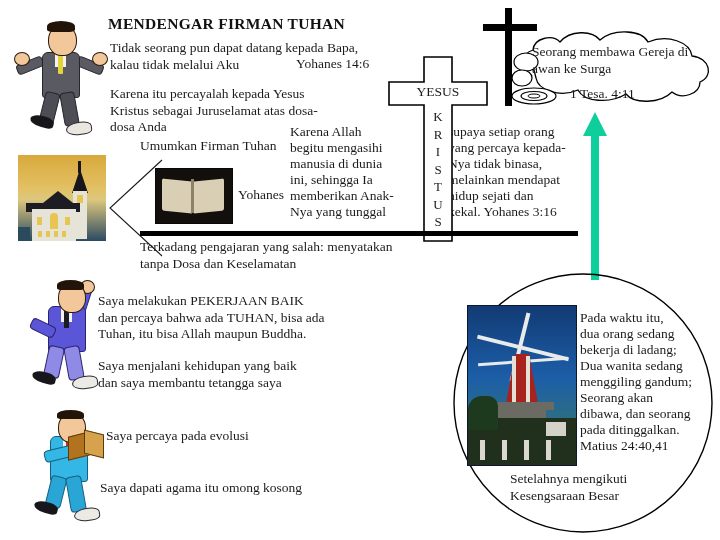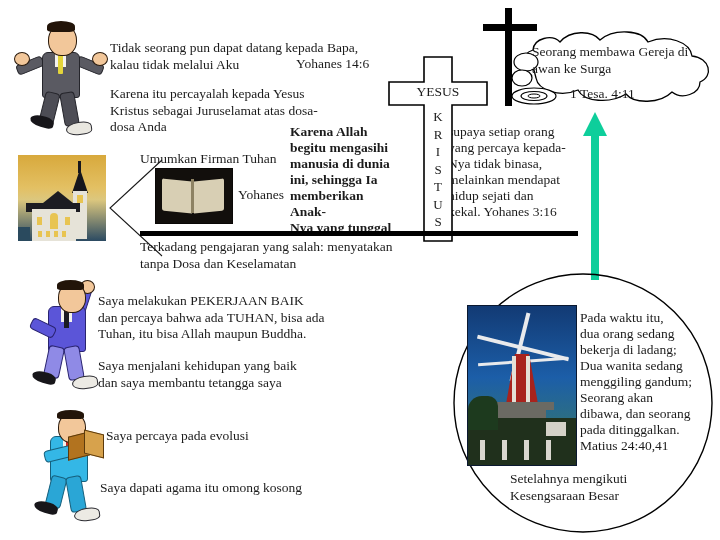--- a/index.html
+++ b/index.html
@@ -20,21 +20,21 @@
     background: #ffffff;
   }
   .abs { position: absolute; }
   .txt {
     font-family: "Liberation Serif", "DejaVu Serif", serif;
     font-size: 13.5px;
     line-height: 16.5px;
     color: #1b1b1b;
     white-space: pre-line;
   }
-  .bold { font-weight: bold; }
+  .bold { font-weight: normal; }
 
   
   #heading {
     left: 108px; top: 16px;
     font-size: 15.5px;
     font-weight: bold;
     letter-spacing: 0.3px;
     color: #111;
   }
 
@@ -107,20 +107,21 @@
   #green-arrow { left: 578px; top: 110px; width: 34px; height: 170px; }
 
   
   .connector { position: absolute; }
 </style>
 </head>
 <body>
 
 <div id="stage">
 
+  <div class="abs txt bold" id="heading">MENDENGAR FIRMAN TUHAN</div>
 
   <div class="person" style="left:14px; top:16px; width:92px; height:122px;">
 
     <div class="p-limb" style="left:2px; top:44px; width:26px; height:9px; background:#5a5a62; border:1px solid #25252b; transform:rotate(-22deg);"></div>
     <div class="p-limb" style="left:0px; top:36px; width:14px; height:12px; background:#f2c79a; border:1px solid #2a1a0d; border-radius:50%;"></div>
 
     <div class="p-limb" style="left:62px; top:44px; width:26px; height:9px; background:#5a5a62; border:1px solid #25252b; transform:rotate(22deg);"></div>
     <div class="p-limb" style="left:78px; top:36px; width:14px; height:12px; background:#f2c79a; border:1px solid #2a1a0d; border-radius:50%;"></div>
 
     <div class="p-body" style="left:28px; top:36px; width:36px; height:44px; background:#5a5a62; border:1px solid #25252b;"></div>
@@ -218,21 +219,21 @@
     <div class="ch-win" style="left:28px; top:76px; width:4px; height:6px;"></div>
     <div class="ch-win" style="left:36px; top:76px; width:4px; height:6px;"></div>
     <div class="ch-win" style="left:44px; top:76px; width:4px; height:6px;"></div>
     <div class="abs" style="left:0px; top:72px; width:12px; height:14px; background:#2a4a5e;"></div>
   </div>
 
   <svg class="connector" style="left:104px; top:150px;" width="62" height="110">
     <path d="M 58 10 L 6 58 L 58 106" fill="none" stroke="#1a1a1a" stroke-width="1.1"></path>
   </svg>
 
-  <div class="abs txt" style="left:140px; top:151px;">Umumkan Firman Tuhan</div>
+  <div class="abs txt" style="left:140px; top:138px;">Umumkan Firman Tuhan</div>
 
   <div class="photo" id="bible-photo">
     <div class="bb-page" style="left:6px; top:11px; width:30px; height:32px; transform: skewY(6deg); border-radius:2px 0 0 2px;"></div>
     <div class="bb-page" style="left:38px; top:11px; width:30px; height:32px; transform: skewY(-6deg); border-radius:0 2px 2px 0;"></div>
     <div class="abs" style="left:35px; top:10px; width:3px; height:34px; background:#8d8263;"></div>
   </div>
 
   <div class="abs txt" style="left:238px; top:187px;">Yohanes</div>
 
   <div class="abs" id="black-rule"></div>

